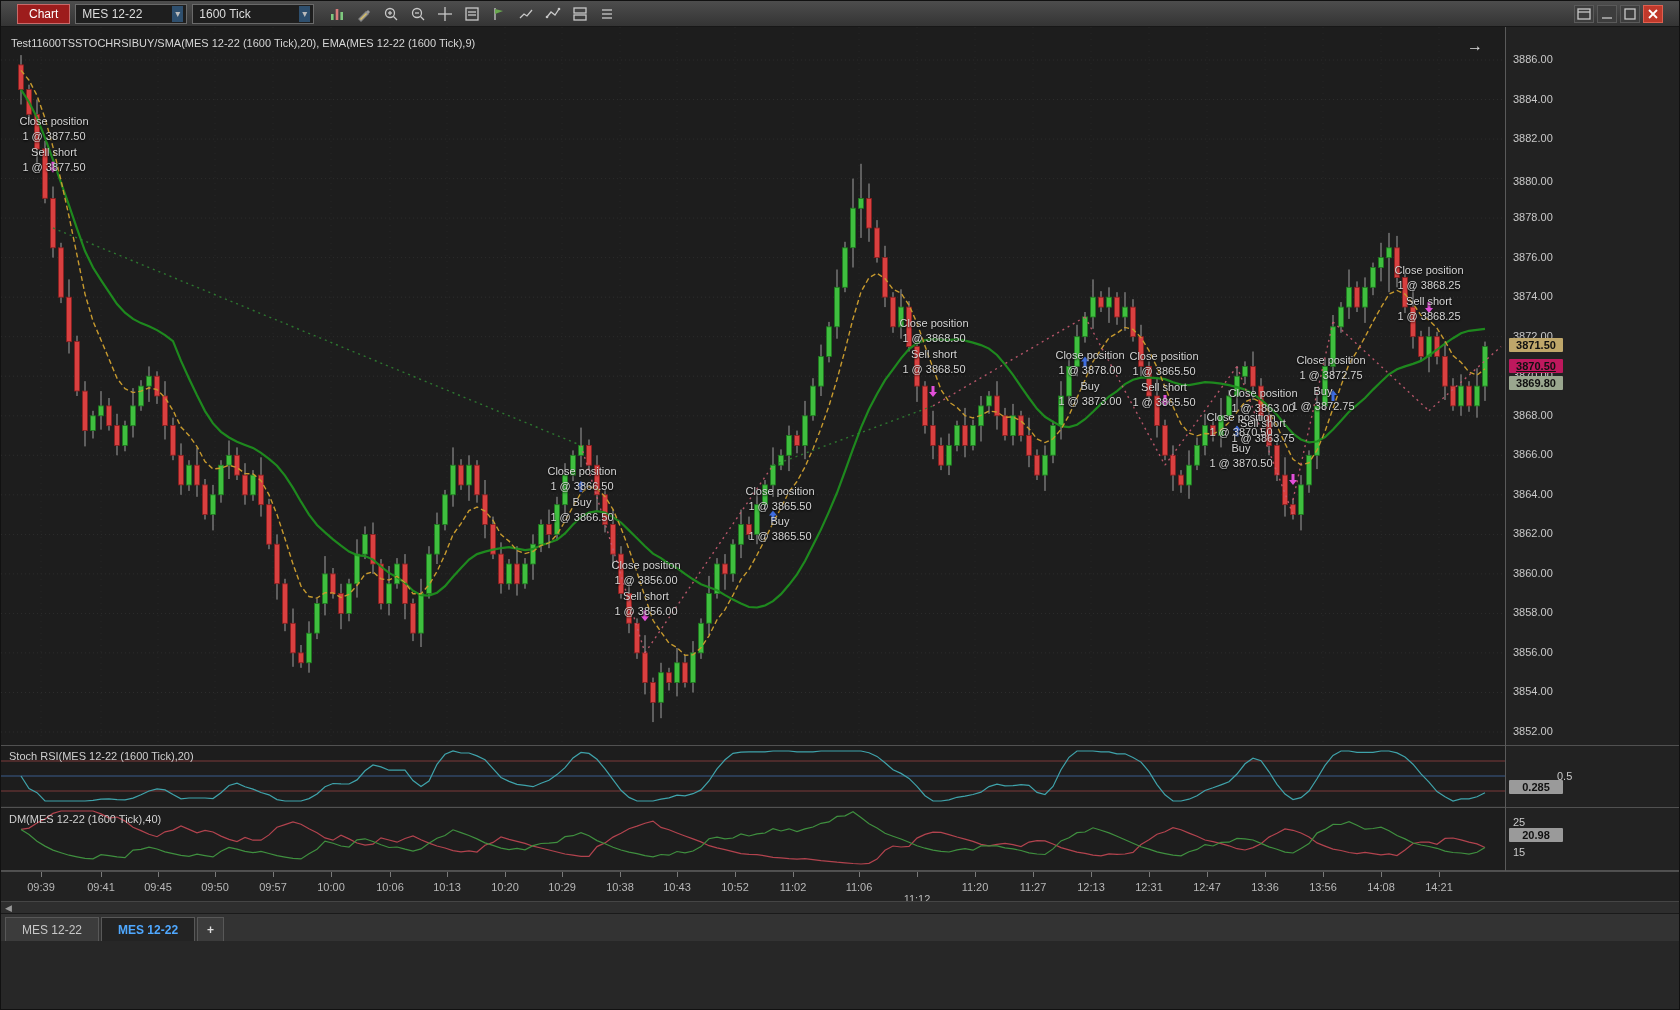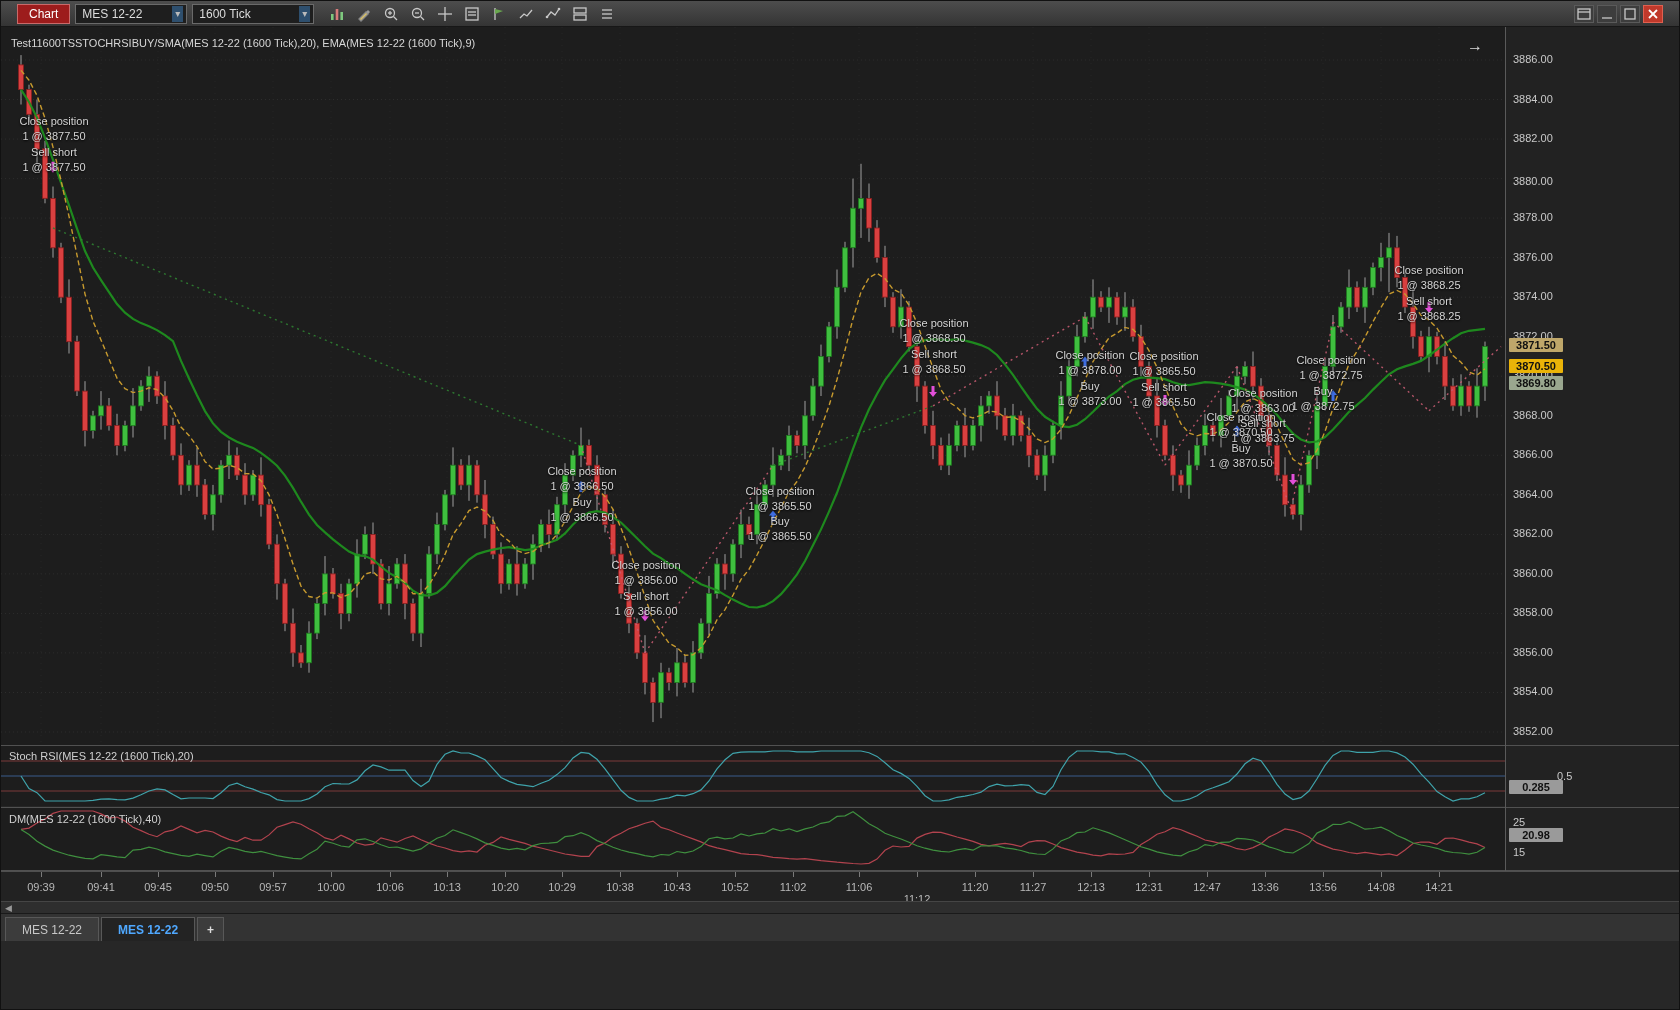--- a/index.html
+++ b/index.html
@@ -638,21 +638,21 @@
         <div class="pl" style="top: 382px;">3868.00</div>
         <div class="pl" style="top: 421px;">3866.00</div>
         <div class="pl" style="top: 461px;">3864.00</div>
         <div class="pl" style="top: 500px;">3862.00</div>
         <div class="pl" style="top: 540px;">3860.00</div>
         <div class="pl" style="top: 579px;">3858.00</div>
         <div class="pl" style="top: 619px;">3856.00</div>
         <div class="pl" style="top: 658px;">3854.00</div>
         <div class="pl" style="top: 698px;">3852.00</div>
         <div class="pbox" style="top: 311px; background: rgb(191, 167, 106);">3871.50</div>
-        <div class="pbox" style="top: 332px; background: #eab308;">3870.50</div>
+        <div class="pbox" style="top: 332px; background: #be185d; text-decoration: underline;">3870.50</div>
         <div class="pbox" style="top: 349px; background: rgb(154, 167, 143);">3869.80</div>
         <div class="pl" style="top: 743px; margin-left: 44px;">0.5</div>
         <div class="pbox" style="background: rgb(154, 154, 154); top: 753px;">0.285</div>
         <div class="pl" style="top: 789px;">25</div>
         <div class="pbox" style="background: rgb(154, 154, 154); top: 801px;">20.98</div>
         <div class="pl" style="top: 819px;">15</div>
       </div>
     <div class="time-axis">
         <div class="tick" style="left: 40px;"></div>
         <div class="tl" style="left: 40px;">09:39</div>

